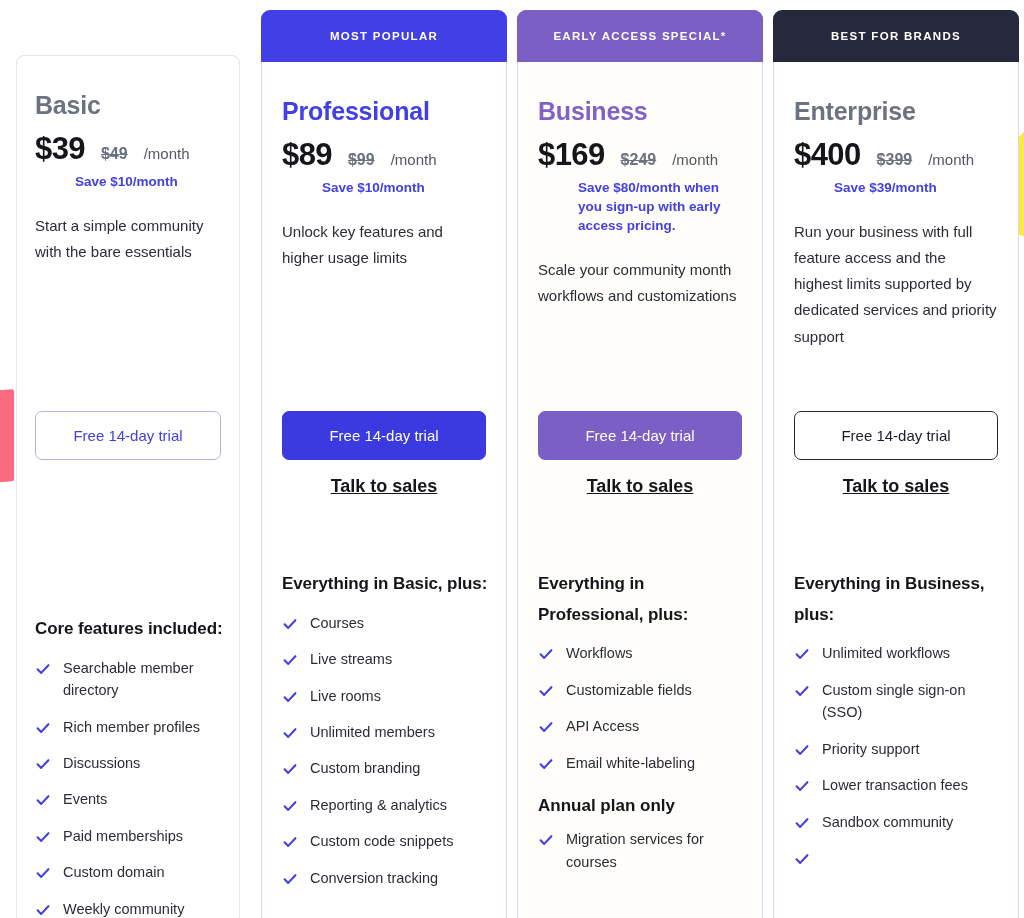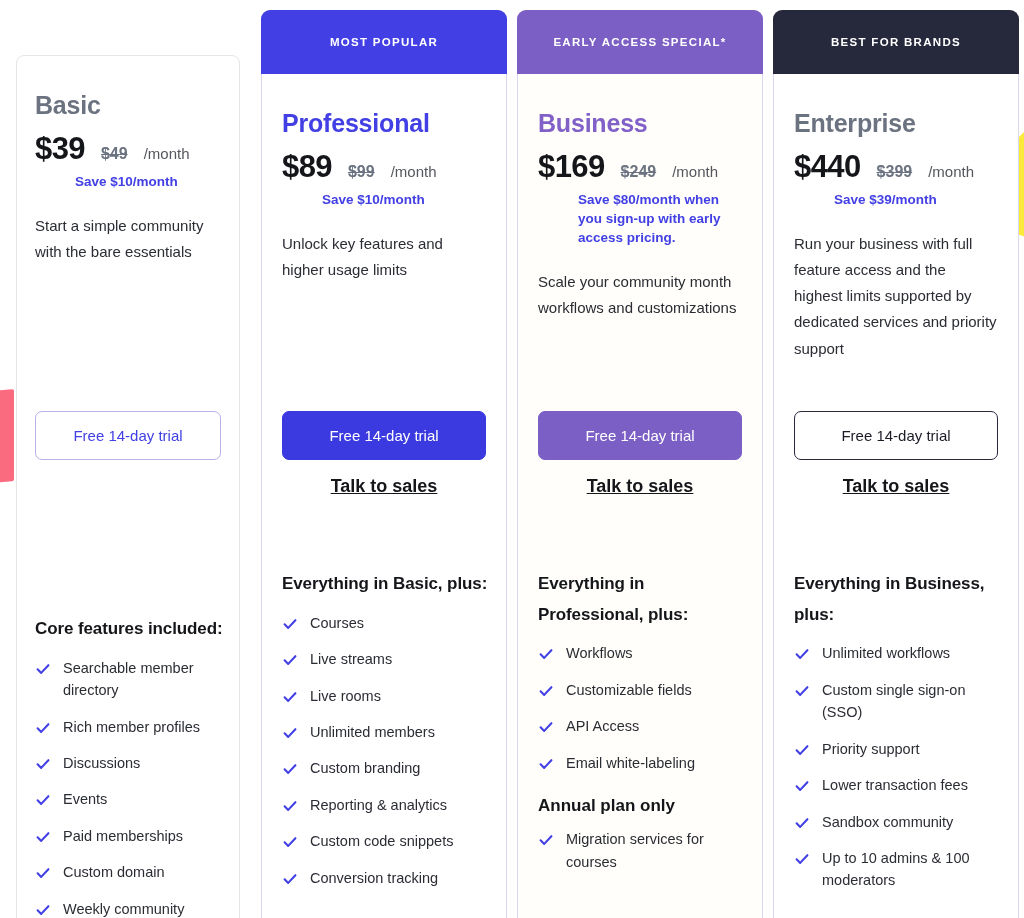--- a/index.html
+++ b/index.html
@@ -73,21 +73,21 @@
   .plan-col.has-banner .card {
     top: 10px;
     border: 1px solid #d9d6ef;
     border-radius: 10px;
     left: 5px;
     right: 5px;
   }
   .plan-col.biz .card { background: #fffefa; }
 
   .banner {
-    height: 64px;
+    height: 52px;
     display: flex;
     align-items: center;
     justify-content: center;
     border-radius: 9px 9px 0 0;
     margin: -1px -1px 0 -1px;
   }
   .banner-text {
     color: #ffffff;
     font-size: 11.5px;
     font-weight: bold;
@@ -501,21 +501,21 @@
         </div>
       </div>
       <div class="plan-col enterprise has-banner">
         <div class="card">
           <div class="banner" style="background: rgb(38, 40, 60);">
             <span class="banner-text">BEST FOR BRANDS</span>
           </div>
           <div class="card-inner">
             <div class="plan-name ">Enterprise</div>
             <div class="price-row">
-              <span class="price-now">$440</span>
+              <span class="price-now">$400</span>
               <span class="price-was">$399</span>
               <span class="price-period">/month</span>
             </div>
             <div class="save-note">Save $39/month</div>
             <div class="desc">Run your business with full feature access and the highest limits supported by dedicated services and priority support</div>
           </div>
           <div class="cta-zone">
             <div class="btn btn-outline-dark">Free 14-day trial</div>
             <a class="talk-link">Talk to sales</a>
           </div>
@@ -561,21 +561,20 @@
                   </svg>
                 </span>
                 <span class="feat-text">Sandbox community</span>
               </li>
               <li class="feat-item">
                 <span class="check-icon">
                   <svg viewBox="0 0 16 16" xmlns="http://www.w3.org/2000/svg" aria-hidden="true">
                     <path d="M2.6 8.3 L6.2 11.9 L13.4 4.2" fill="none" stroke="#4240e4" stroke-width="2.1" stroke-linecap="round" stroke-linejoin="round"></path>
                   </svg>
                 </span>
-                <span class="feat-text">Up to 10 admins &amp; 100 moderators</span>
               </li>
             </ul>
           </div>
         </div>
       </div>
     </div>
 
 </div>
 
 </body></html>

